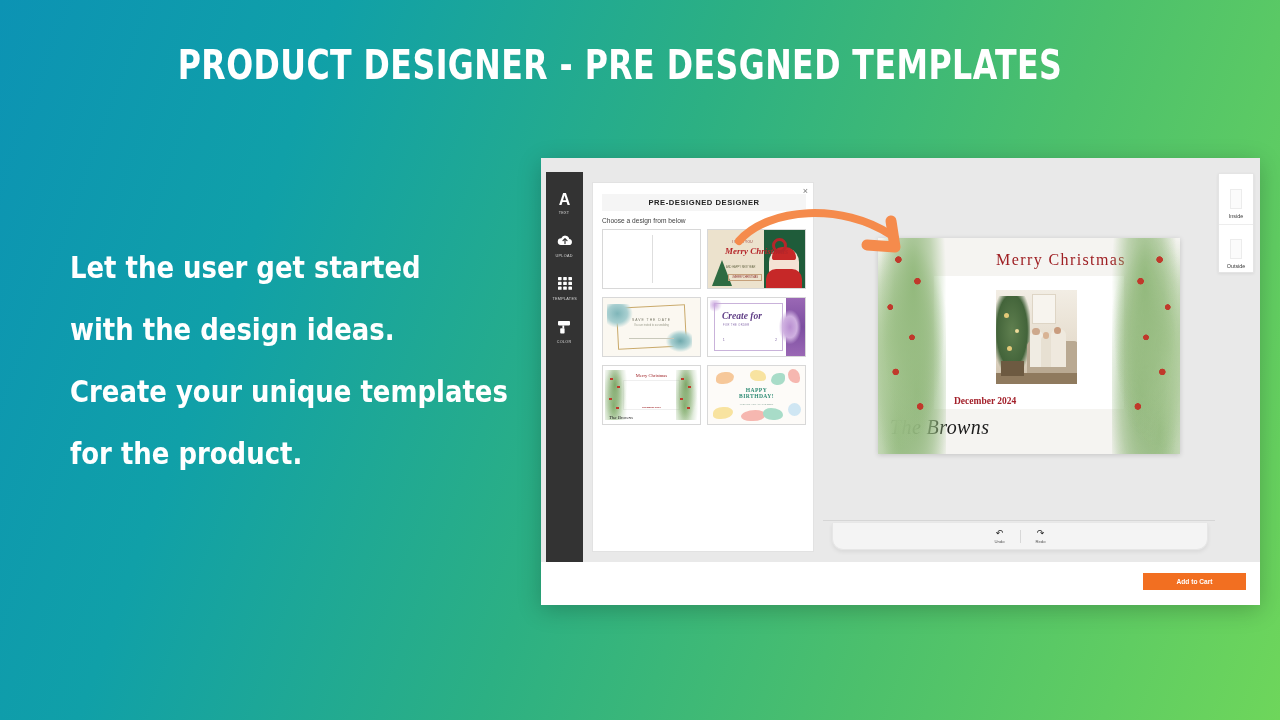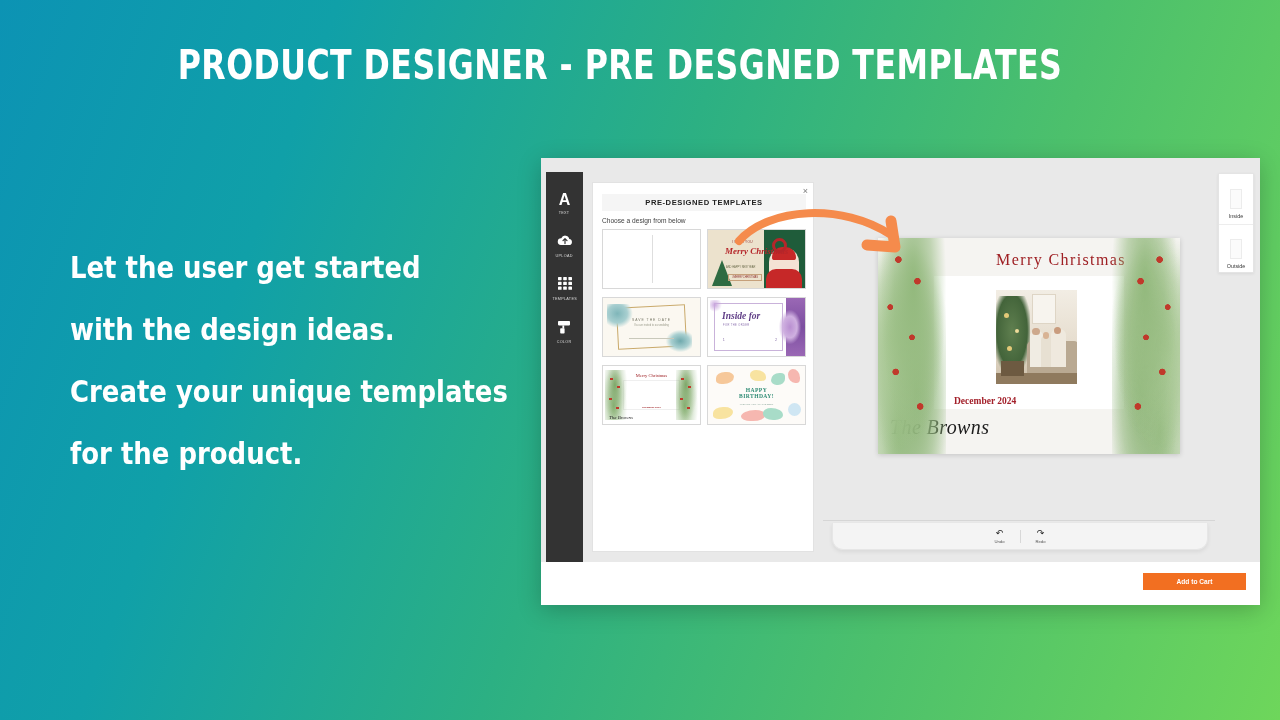--- a/index.html
+++ b/index.html
@@ -509,21 +509,21 @@
               <rect x="5.4" y="5.4" width="1.8" height="3.2" fill="#fff"></rect>
               <rect x="3.2" y="8.2" width="4.4" height="5.4" rx="0.8" fill="#fff"></rect>
             </svg>
           </span>
           <span class="side-label">COLOR</span>
         </div>
       </div>
 
       <div id="templates-panel">
         <div id="panel-head">
-          <span id="panel-title">PRE-DESIGNED TEMPLATES</span>
+          <span id="panel-title">PRE-DESIGNED DESIGNER</span>
         </div>
         <span id="panel-close">×</span>
         <div id="panel-sub">Choose a design from below</div>
 
         <div id="thumb-grid">
 
           <div class="thumb t-blank"></div>
 
           <div class="thumb t-santa">
             <div class="green-blk"></div>
@@ -548,21 +548,21 @@
                 <span></span>
                 <span></span>
               </div>
           </div>
 
           <div class="thumb t-thank">
             <div class="frame"></div>
             <div class="lilac-bar"></div>
             <div class="lilac-blob"></div>
             <div class="corner"></div>
-            <div class="tf">Inside for</div>
+            <div class="tf">Create for</div>
             <div class="tf2">FOR THE ORDER</div>
             <div class="cols">
               <span>1</span>
               <span>2</span>
             </div>
           </div>
 
           <div class="thumb t-holly">
             <div class="mc">Merry Christmas</div>
             <div class="inner"></div>

